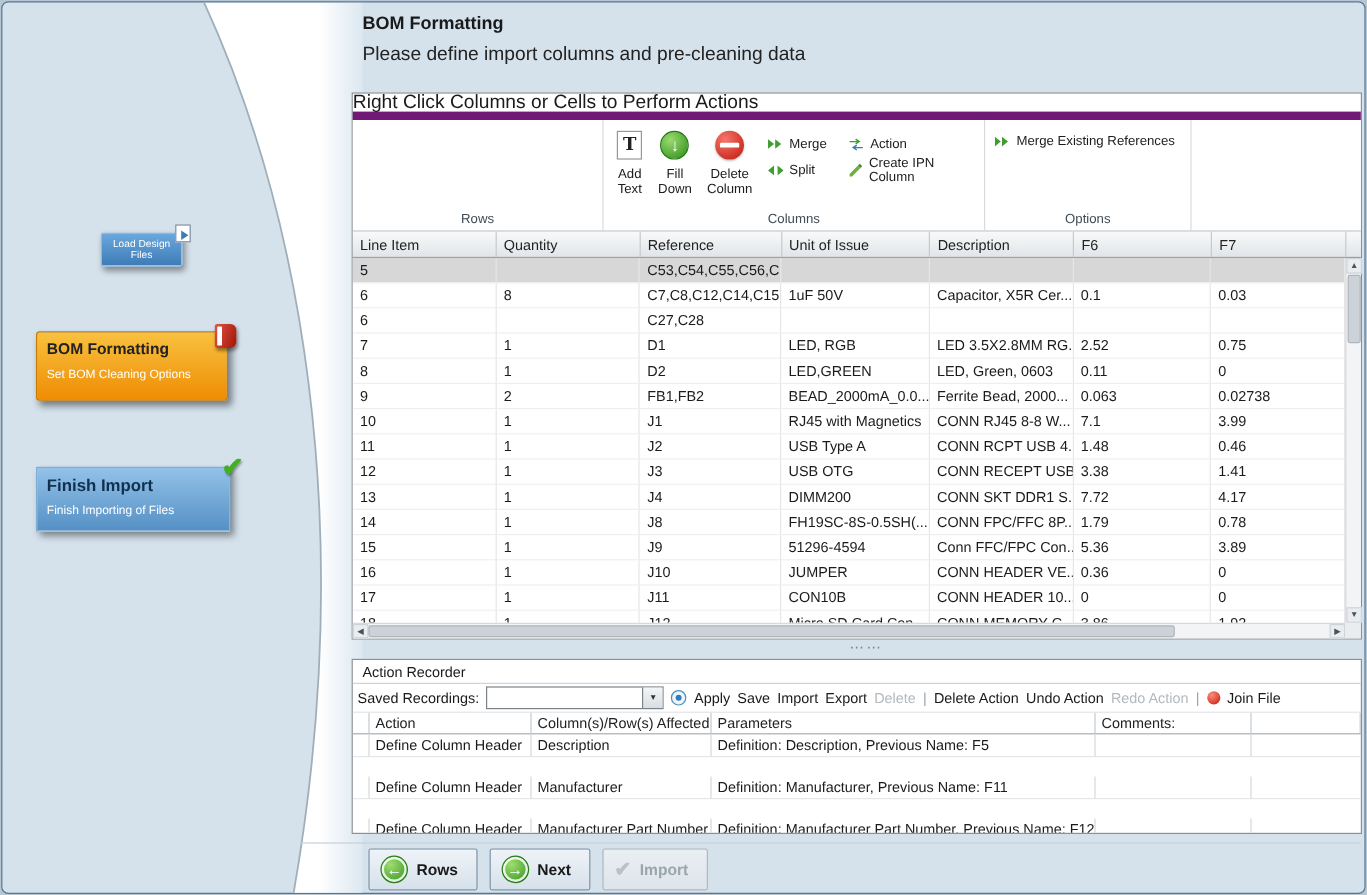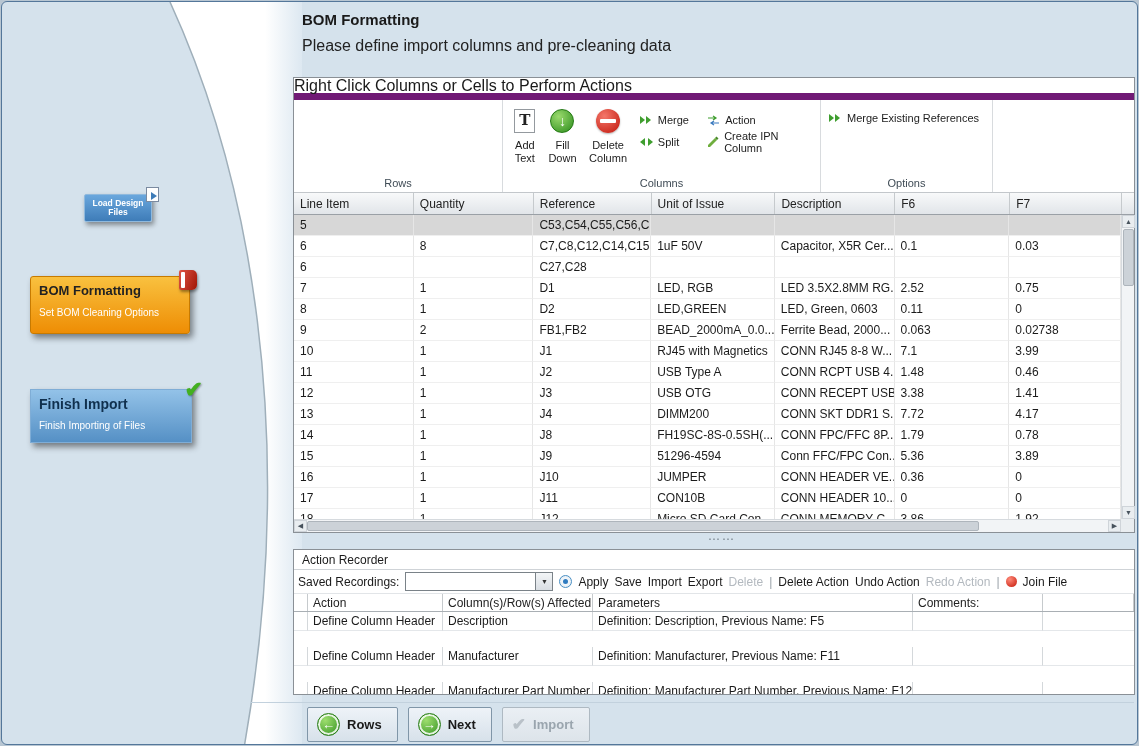--- a/index.html
+++ b/index.html
@@ -14,21 +14,21 @@
 
   
   .app-header { position:absolute; left:300px; top:9px; }
   .app-title { font-size:15px; font-weight:bold; color:#1a1a1a; }
   .app-subtitle { font-size:16px; color:#222; margin-top:9px; }
 
   
   .step-load {
     position:absolute; left:82px; top:192px; width:68px; height:28px;
     background:linear-gradient(#6aa7dd,#3e7cb8); border:1px solid #8fb9dd; border-radius:2px;
-    box-shadow:2px 3px 5px rgba(0,0,0,0.4); color:#fff; font-size:8.5px; font-weight:bold;
+    box-shadow:2px 3px 5px rgba(0,0,0,0.4); color:#fff; font-size:8.5px; font-weight:normal;
     display:flex; align-items:center; justify-content:center; text-align:center; line-height:1.1;
   }
   .load-files-icon { position:absolute; right:-8px; top:-8px; width:13px; height:15px;
     background:#fff; border:1px solid #7a8aa0; }
   .load-files-icon::after { content:""; position:absolute; right:1px; top:4px;
     border-top:4px solid transparent; border-bottom:4px solid transparent; border-left:6px solid #3e7cb8; }
 
   .step-bom {
     position:absolute; left:28px; top:274px; width:160px; height:58px;
     background:linear-gradient(#f9c13f,#ee8d04); border:1px solid #c77a00; border-radius:3px;

